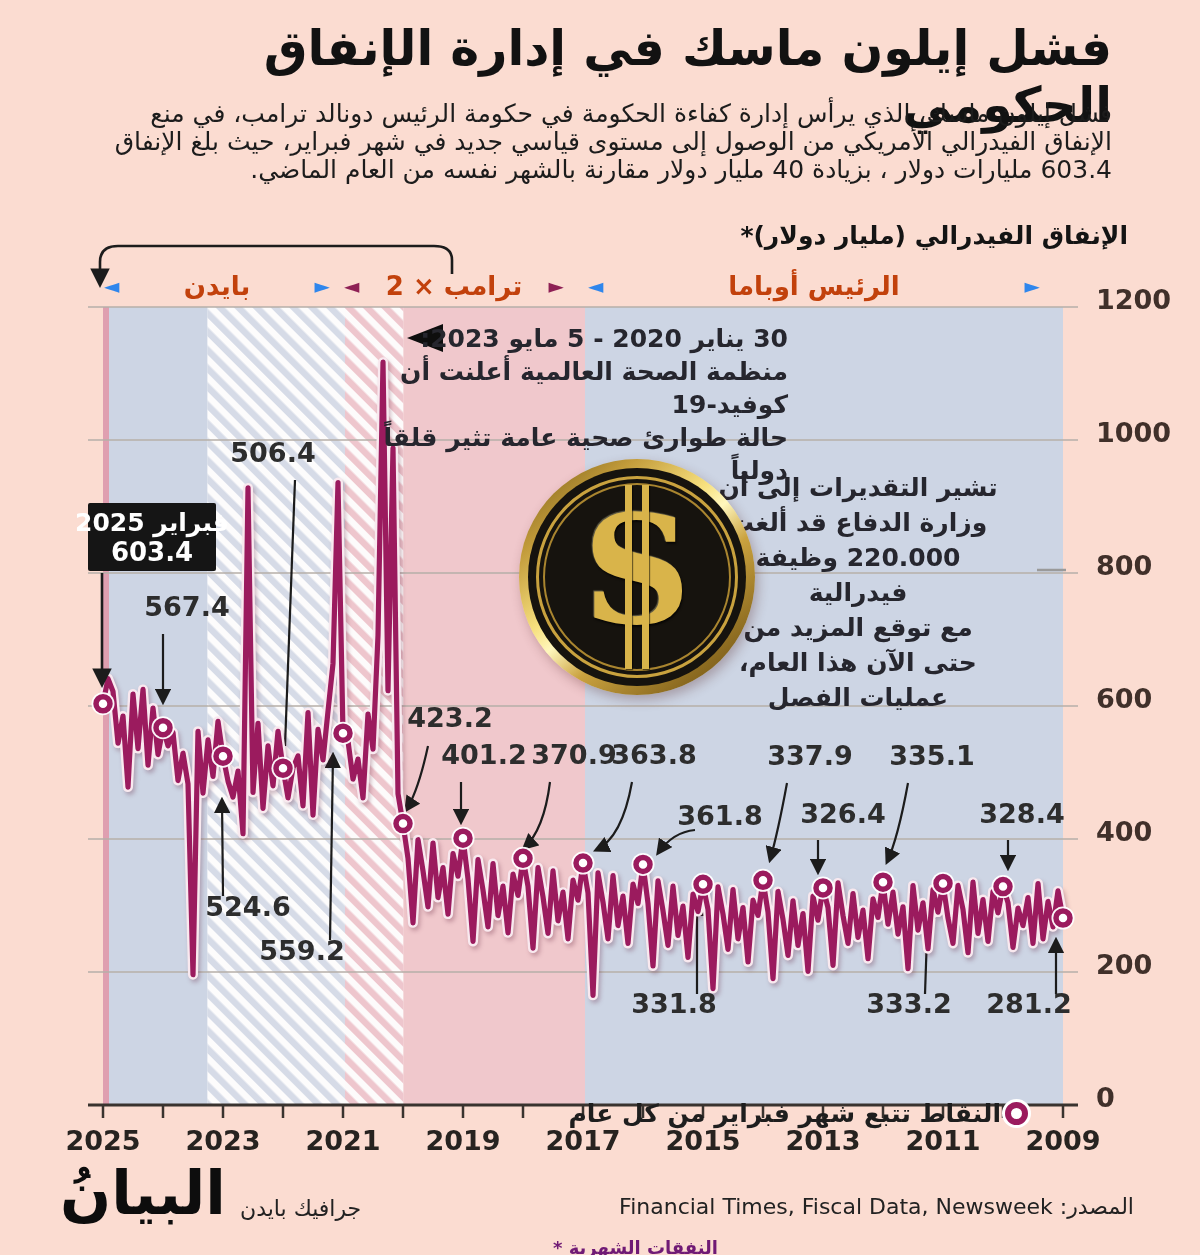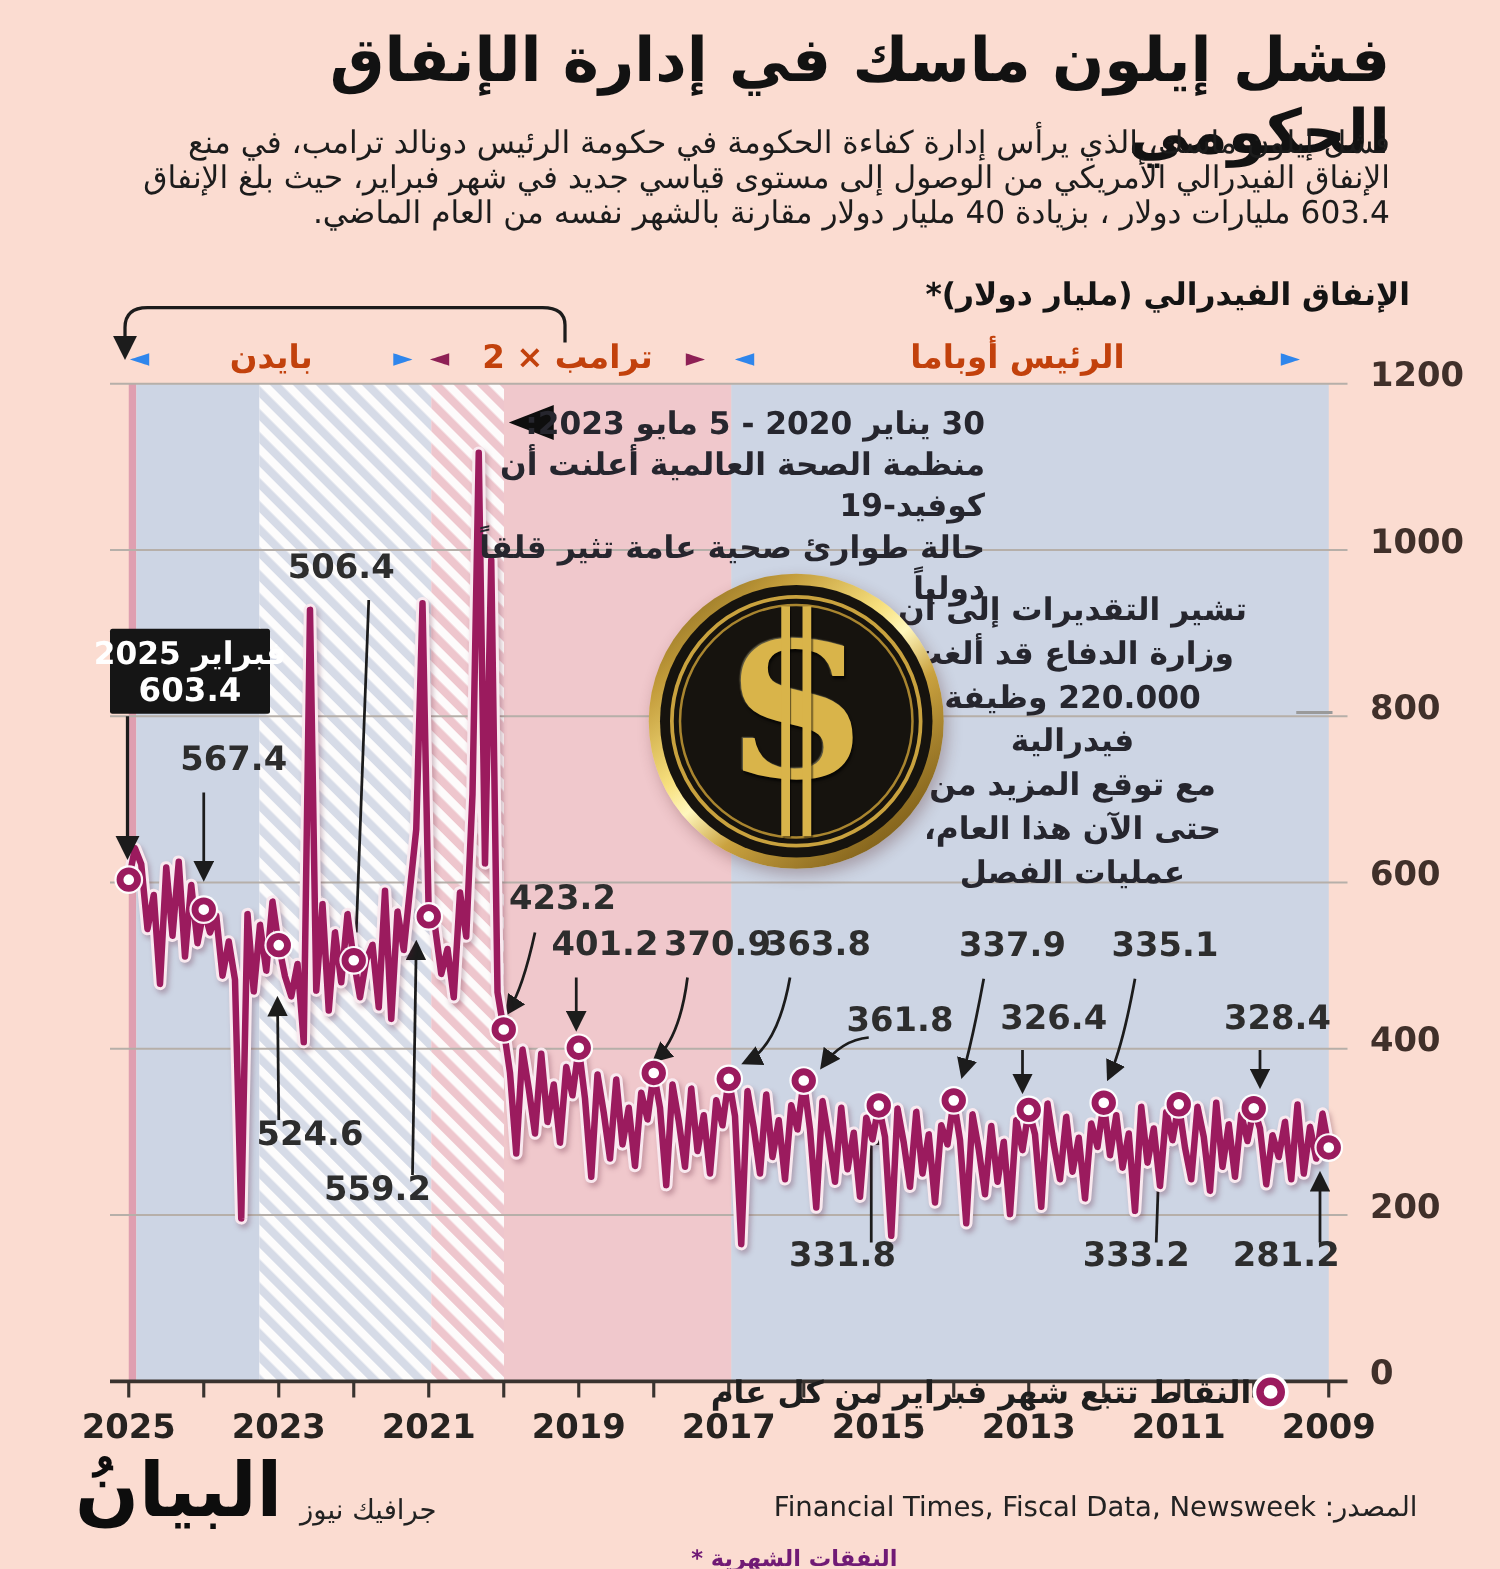--- a/index.html
+++ b/index.html
@@ -280,15 +280,15 @@
   <div class="coin-bar b1"></div>
   <div class="coin-bar b2"></div>
 </div>
 
 <div id="legend" class="abs">
   <span class="legend-dot"></span>
   <span>النقاط تتبع شهر فبراير من كل عام</span>
 </div>
 
 <div id="logo" class="abs">البيانُ</div>
-<div id="credit" class="abs">جرافيك نيوز</div>
+<div id="credit" class="abs">جرافيك بايدن</div>
 <div id="footnote" class="abs" dir="ltr">* النفقات الشهرية</div>
 <div id="source" class="abs">المصدر: Financial Times, Fiscal Data, Newsweek</div>
 
 </body></html>

